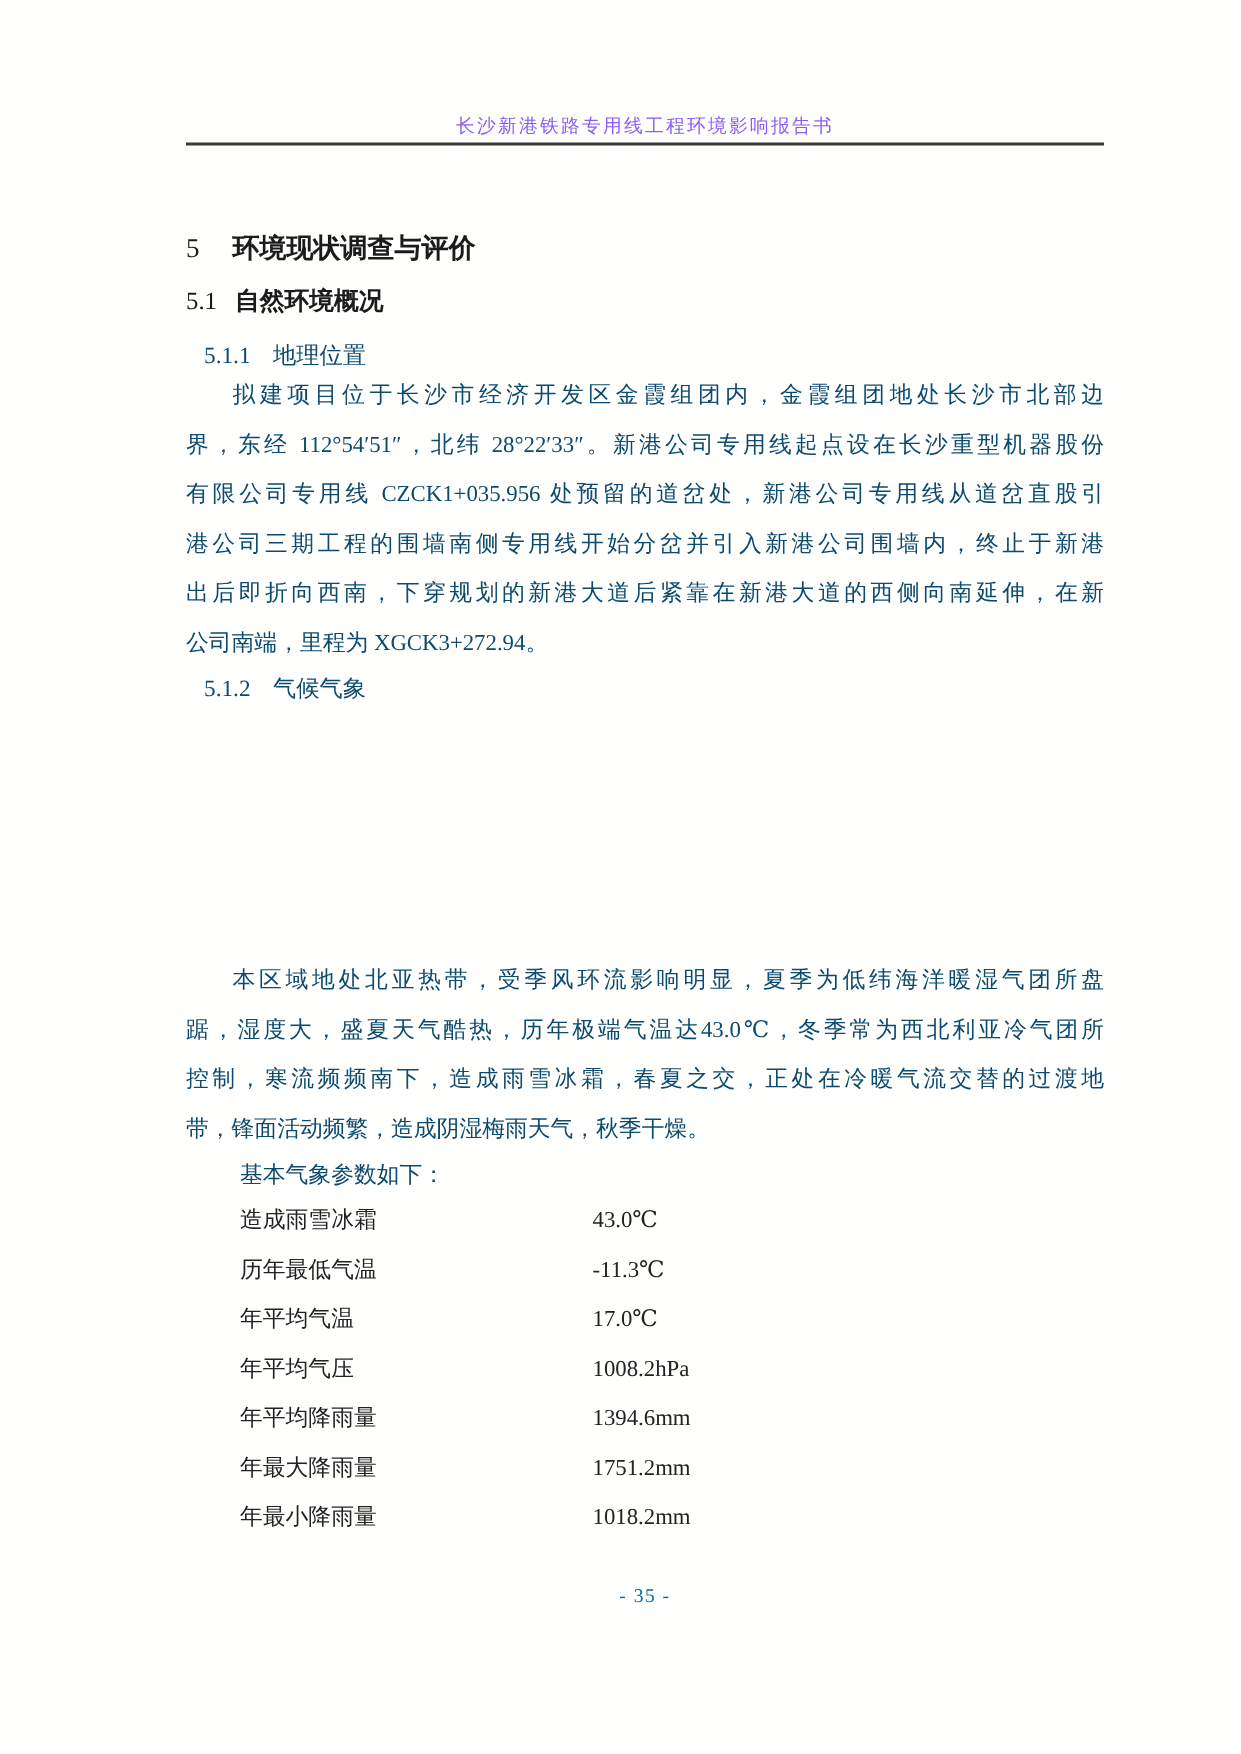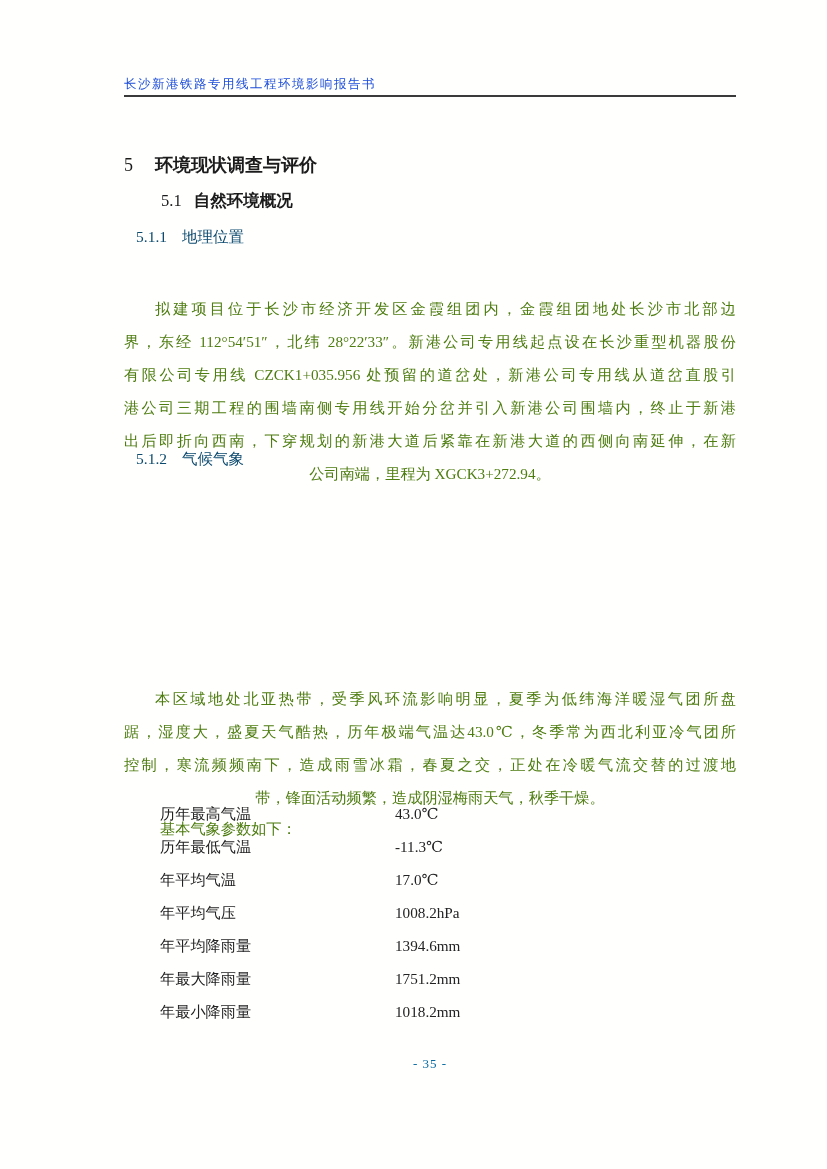--- a/index.html
+++ b/index.html
@@ -17,24 +17,24 @@
     color: #222222;
   }
   .abs {
     position: absolute;
     left: 124px;
     width: 612px;
   }
   
   .page-header {
     top: 76px;
-    text-align: left;
+    text-align: center;
     font-size: 12.5px;
     letter-spacing: 1.5px;
-    color: #1d4ed8;
+    color: #8b5cf6;
     white-space: nowrap;
   }
   .header-rule {
     top: 95px;
     height: 2px;
     background: #3a3a3a;
   }
   
   .h1 {
     top: 153px;
@@ -52,39 +52,38 @@
     top: 190px;
     font-size: 16.5px;
     font-weight: bold;
     color: #1b1b1b;
     font-family: "Liberation Sans", "DejaVu Sans", sans-serif;
   }
   .h2 .num {
     font-family: "Liberation Serif", "DejaVu Serif", serif;
     font-weight: normal;
     margin-right: 12px;
-    margin-left: 37px;
   }
   .h3 {
     font-size: 15.5px;
     font-weight: normal;
     color: #0c4a6e;
     left: 136px;
   }
   .h3 .num { margin-right: 15px; }
   .h3a { top: 227px; }
   .h3b { top: 449px; }
   
-  .para { line-height: 33px; font-size: 15.2px; color: #4d7c0f; margin-top: 45px; }
+  .para { line-height: 33px; font-size: 15.2px; color: #0c4a6e; }
   .p-geo      { top: 247px; }
   .p-climate1 { top: 472px; }
   .p-climate2 { top: 637px; }
   .p-intro    { top: 767px; padding-left: 36px; }
   .ln {
-    text-align: center;
+    text-align: left;
     white-space: nowrap;
   }
   .ln.j {
     white-space: normal;
     text-align: justify;
     text-align-last: justify;
   }
   .ln.ind { text-indent: 31px; }
   
   .param-list { top: 797px; line-height: 33px; font-size: 15.2px; }
@@ -138,21 +137,21 @@
     <div class="ln j ind">本区域地处北亚热带，受季风环流影响明显，夏季为低纬海洋暖湿气团所盘</div>
     <div class="ln j">踞，湿度大，盛夏天气酷热，历年极端气温达43.0℃，冬季常为西北利亚冷气团所</div>
     <div class="ln j">控制，寒流频频南下，造成雨雪冰霜，春夏之交，正处在冷暖气流交替的过渡地</div>
     <div class="ln">带，锋面活动频繁，造成阴湿梅雨天气，秋季干燥。</div>
   </div>
 
   <div class="abs para p-intro">基本气象参数如下：</div>
 
   <div class="abs param-list">
     <div class="param-row">
-      <span class="param-label">历年最高气温</span>
+      <span class="param-label">造成雨雪冰霜</span>
       <span class="param-value">43.0℃</span>
     </div>
     <div class="param-row">
       <span class="param-label">历年最低气温</span>
       <span class="param-value">-11.3℃</span>
     </div>
     <div class="param-row">
       <span class="param-label">年平均气温</span>
       <span class="param-value">17.0℃</span>
     </div>

